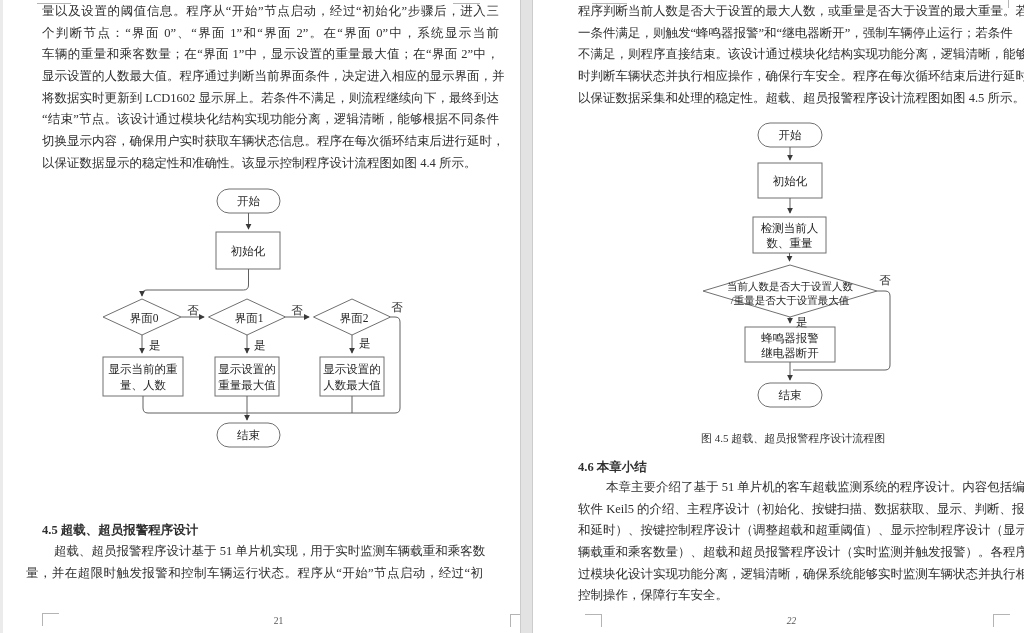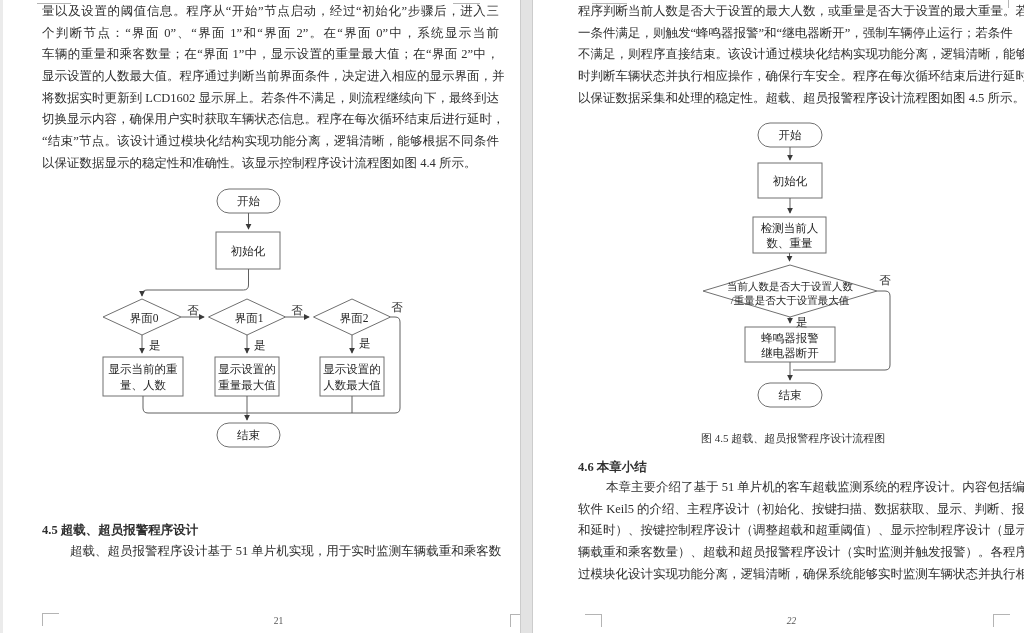--- a/index.html
+++ b/index.html
@@ -35,22 +35,22 @@
   <div class="page page-left">
     <div class="tick" style="left:34px;top:3px;width:34px;height:1px;"></div>
     <div class="tick" style="left:450px;top:3px;width:27px;height:1px;"></div>
 
     <div class="para" style="left:39px;top:1px;width:457px;">
         <div class="line">量以及设置的阈值信息。程序从“开始”节点启动，经过“初始化”步骤后，进入三</div>
         <div class="line">个判断节点：“界面 0”、“界面 1”和“界面 2”。在“界面 0”中，系统显示当前</div>
         <div class="line">车辆的重量和乘客数量；在“界面 1”中，显示设置的重量最大值；在“界面 2”中，</div>
         <div class="line">显示设置的人数最大值。程序通过判断当前界面条件，决定进入相应的显示界面，并</div>
         <div class="line">将数据实时更新到 LCD1602 显示屏上。若条件不满足，则流程继续向下，最终到达</div>
+        <div class="line">“结束”节点。该设计通过模块化结构实现功能分离，逻辑清晰，能够根据不同条件</div>
         <div class="line">切换显示内容，确保用户实时获取车辆状态信息。程序在每次循环结束后进行延时，</div>
-        <div class="line">“结束”节点。该设计通过模块化结构实现功能分离，逻辑清晰，能够根据不同条件</div>
         <div class="line last">以保证数据显示的稳定性和准确性。该显示控制程序设计流程图如图 4.4 所示。</div>
       </div>
 
     <svg class="flow" style="left:0;top:183px;" width="517" height="282" viewBox="0 0 517 282">
       <defs>
         <marker id="ah" markerWidth="7" markerHeight="7" refX="5.2" refY="3" orient="auto">
           <path d="M0,0 L6,3 L0,6 Z" fill="#3a3a3a"></path>
         </marker>
       </defs>
 
@@ -97,22 +97,23 @@
       <path class="edge" d="M349,213 V230"></path>
       <path class="edge" d="M244,213 V237" marker-end="url(#ah)"></path>
 
       <rect class="shape" x="214" y="240" width="63" height="24" rx="12"></rect>
       <text x="245.5" y="252" text-anchor="middle" dominant-baseline="central">结束</text>
     </svg>
 
 
     <div class="heading" style="left:39px;top:519px;">4.5 超载、超员报警程序设计</div>
 
-    <div class="para" style="left:39px;top:541px;width:457px;">
+    <div class="para" style="left:23px;top:541px;width:457px;">
         <div class="line indent">超载、超员报警程序设计基于 51 单片机实现，用于实时监测车辆载重和乘客数</div>
+        <div class="line">量，并在超限时触发报警和控制车辆运行状态。程序从“开始”节点启动，经过“初</div>
       </div>
 
     <div class="tick" style="left:39px;top:613px;width:17px;height:1px;"></div>
     <div class="tick" style="left:39px;top:613px;width:1px;height:13px;"></div>
     <div class="tick" style="left:507px;top:614px;width:10px;height:1px;"></div>
     <div class="tick" style="left:507px;top:614px;width:1px;height:13px;"></div>
 
     <div class="pagenum" style="left:39px;top:615px;width:457px;padding-left:8px;">21</div>
   </div>
 
@@ -163,20 +164,21 @@
     <div class="caption" style="left:0;top:431px;width:520px;">图 4.5 超载、超员报警程序设计流程图</div>
 
     <div class="heading" style="left:45px;top:456px;">4.6 本章小结</div>
 
     <div class="para" style="left:45px;top:477px;width:427px;">
         <div class="line indent">本章主要介绍了基于 51 单片机的客车超载监测系统的程序设计。内容包括编程</div>
         <div class="line">软件 Keil5 的介绍、主程序设计（初始化、按键扫描、数据获取、显示、判断、报警</div>
         <div class="line">和延时）、按键控制程序设计（调整超载和超重阈值）、显示控制程序设计（显示车</div>
         <div class="line">辆载重和乘客数量）、超载和超员报警程序设计（实时监测并触发报警）。各程序通</div>
         <div class="line">过模块化设计实现功能分离，逻辑清晰，确保系统能够实时监测车辆状态并执行相应</div>
+        <div class="line last">控制操作，保障行车安全。</div>
       </div>
 
     <div class="tick" style="left:52px;top:614px;width:17px;height:1px;"></div>
     <div class="tick" style="left:68px;top:614px;width:1px;height:13px;"></div>
     <div class="tick" style="left:460px;top:614px;width:17px;height:1px;"></div>
     <div class="tick" style="left:460px;top:614px;width:1px;height:13px;"></div>
 
     <div class="pagenum" style="left:45px;top:615px;width:427px;font-style:italic;">22</div>
   </div>
 </div>

